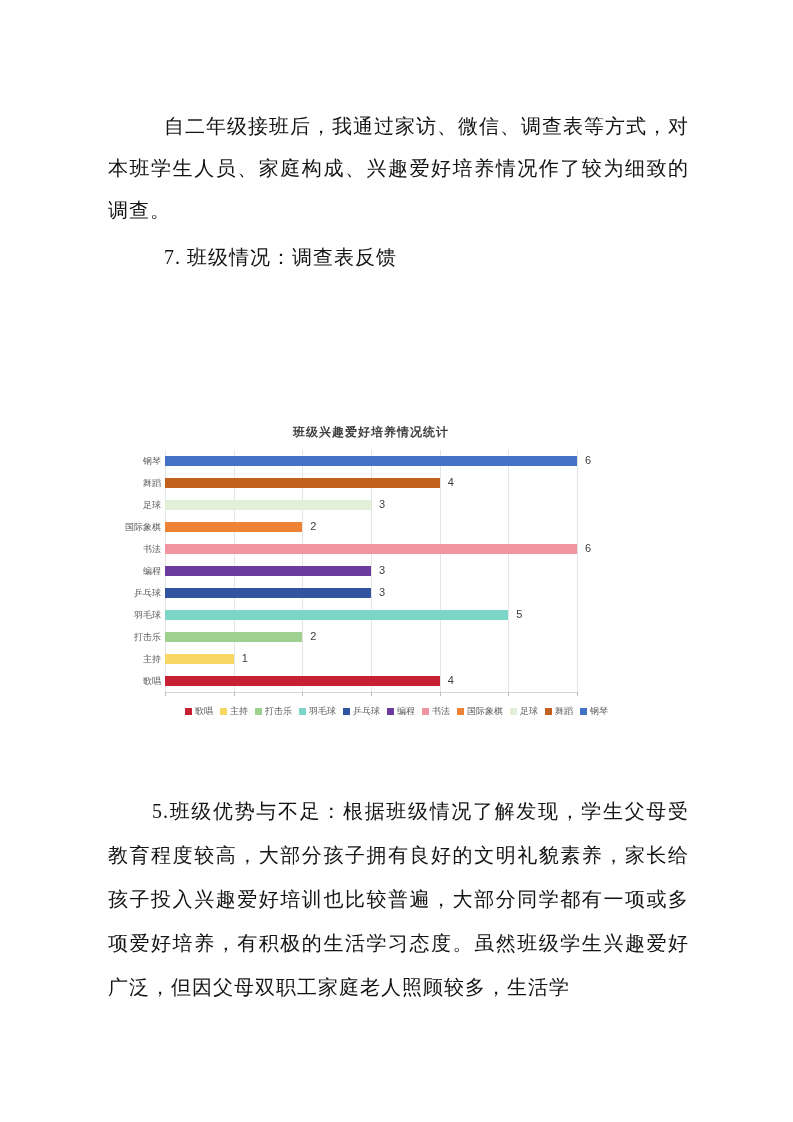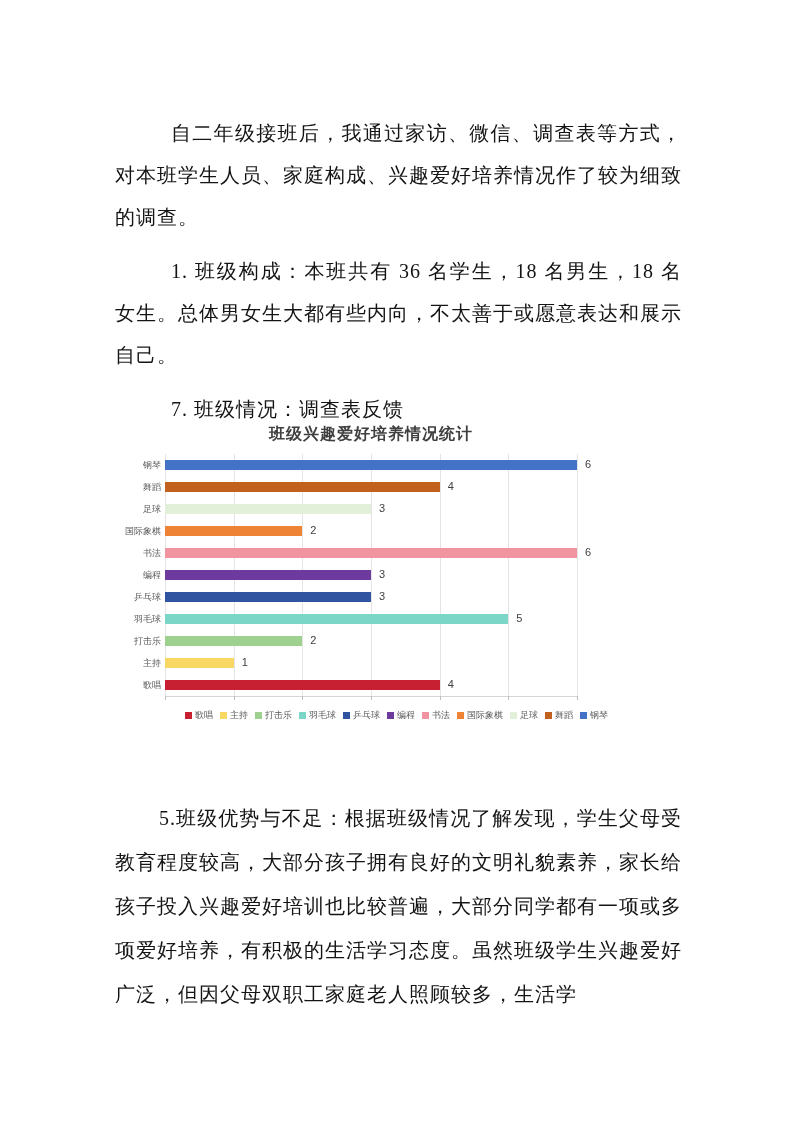--- a/index.html
+++ b/index.html
@@ -6,28 +6,28 @@
   .page {
     position:relative; width:793px; height:1122px; background:#ffffff;
     overflow:hidden; font-family:"Liberation Serif", serif; color:#141414;
   }
   .textblock {
     position:absolute; left:103px; width:591px;
     font-size:20px; letter-spacing:1px;
   }
   .block-top { top:100px; line-height:42px; }
   .block-bottom { top:784px; line-height:44px; }
-  p.para { margin:12px; text-align:justify; text-align-last:left; }
+  p.para { margin:5px; text-align:justify; text-align-last:left; }
   p.indent-wide { text-indent:56px; }
   p.indent-narrow { text-indent:44px; }
 
   
   .chart { position:absolute; left:103px; top:424px; width:587px;
            font-family:"Liberation Sans", sans-serif; }
-  .chart-title { width:536px; text-align:center; font-size:16px; font-weight:bold;
+  .chart-title { width:536px; text-align:center; font-size:12px; font-weight:bold;
                  color:#3f3f3f; letter-spacing:1px; }
   .plot { position:relative; margin-top:9px; }
   .chart-gridlines { position:absolute; left:62px; top:0; width:412px; height:242px;
                      border-bottom:1px solid #d6d6d6; }
   .gridline { position:absolute; top:0; bottom:0; width:1px; background:#e4e4e4; }
   .tick { position:absolute; bottom:-4px; height:4px; width:1px; background:#bdbdbd; }
   .chart-rows { position:relative; }
   .crow { display:flex; align-items:center; height:22px; }
   .clab { width:58px; padding-right:4px; text-align:right; font-size:9px;
           color:#595959; flex:none; white-space:nowrap; }
@@ -40,21 +40,20 @@
            color:#595959; white-space:nowrap; }
   .lsw { width:7px; height:7px; display:inline-block; margin-right:3px; flex:none; }
 </style>
 </head>
 <body>
 
 <div class="page">
 
   <div class="textblock block-top">
     <p class="para indent-wide">自二年级接班后，我通过家访、微信、调查表等方式，对本班学生人员、家庭构成、兴趣爱好培养情况作了较为细致的调查。</p>
-    <p class="para indent-wide">1. 班级构成：本班共有 36 名学生，18 名男生，18 名女生。总体男女生大都有些内向，不太善于或愿意表达和展示自己。</p>
     <p class="para indent-wide">7. 班级情况：调查表反馈</p>
   </div>
 
   <div class="chart">
     <div class="chart-title">班级兴趣爱好培养情况统计</div>
     <div class="plot">
       <div class="chart-gridlines">
           <div class="gridline" style="left: 0px;"></div>
           <div class="tick" style="left: 0px;"></div>
           <div class="gridline" style="left: 68.6667px;"></div>

